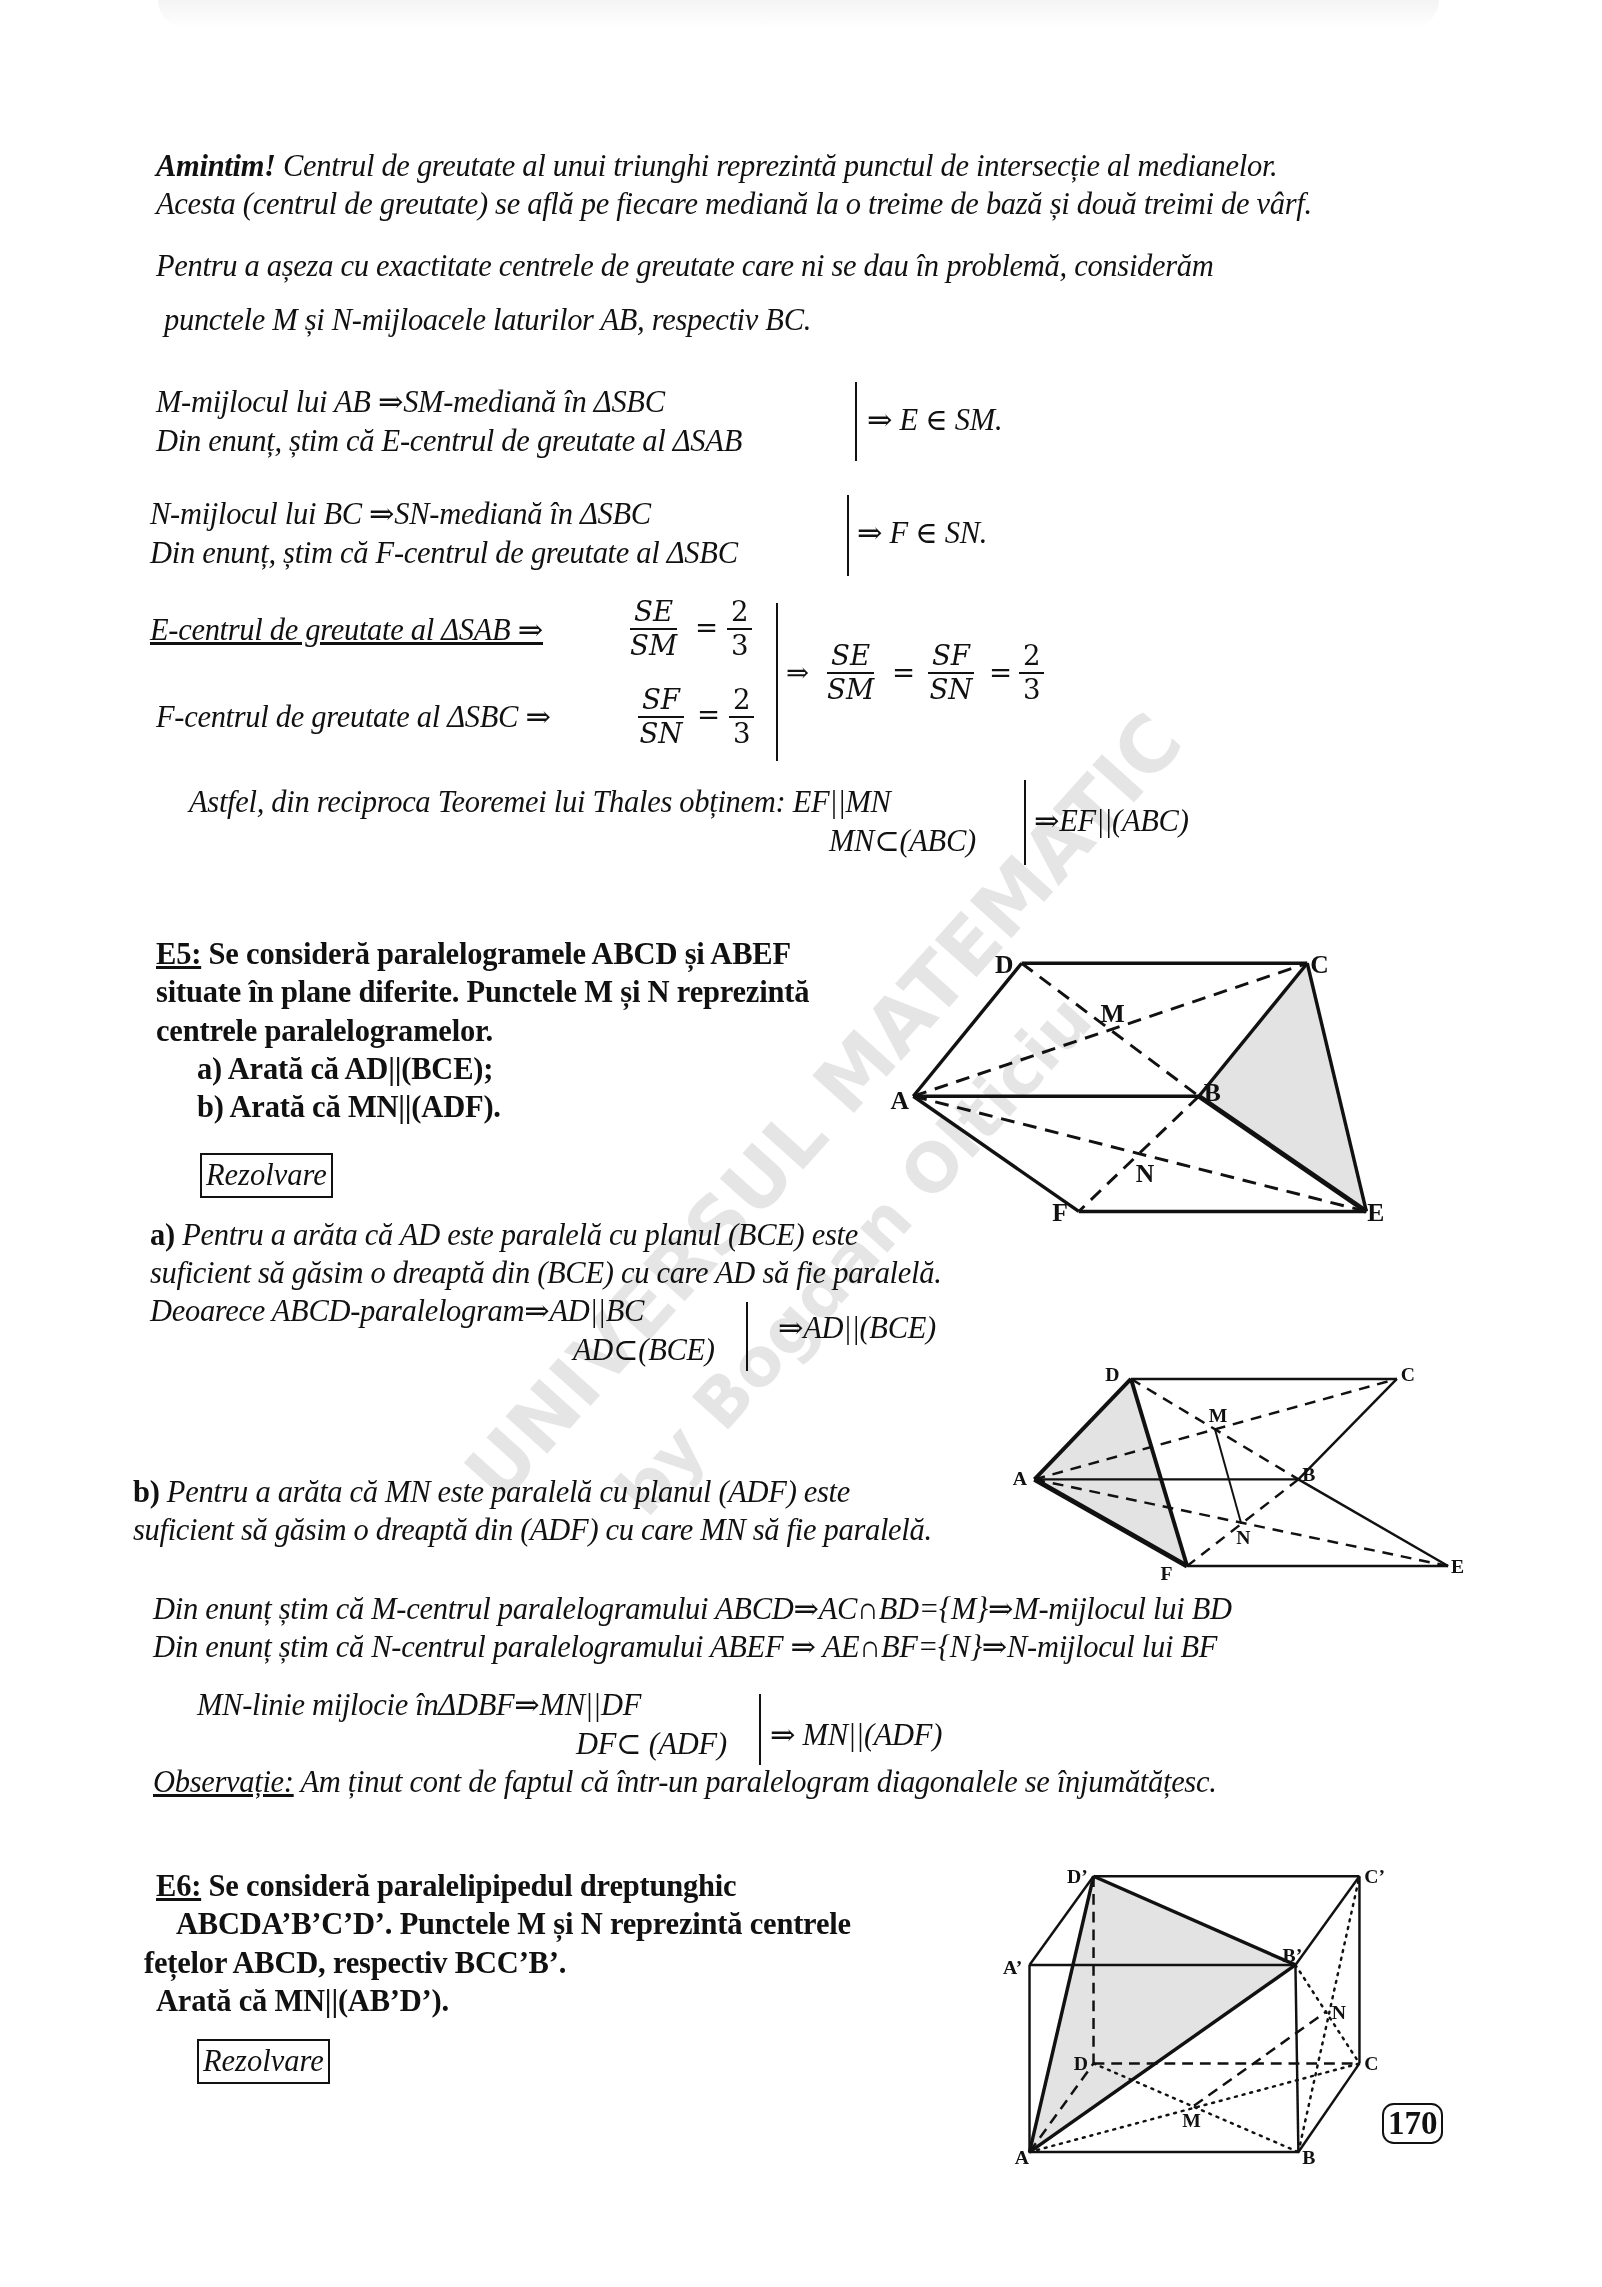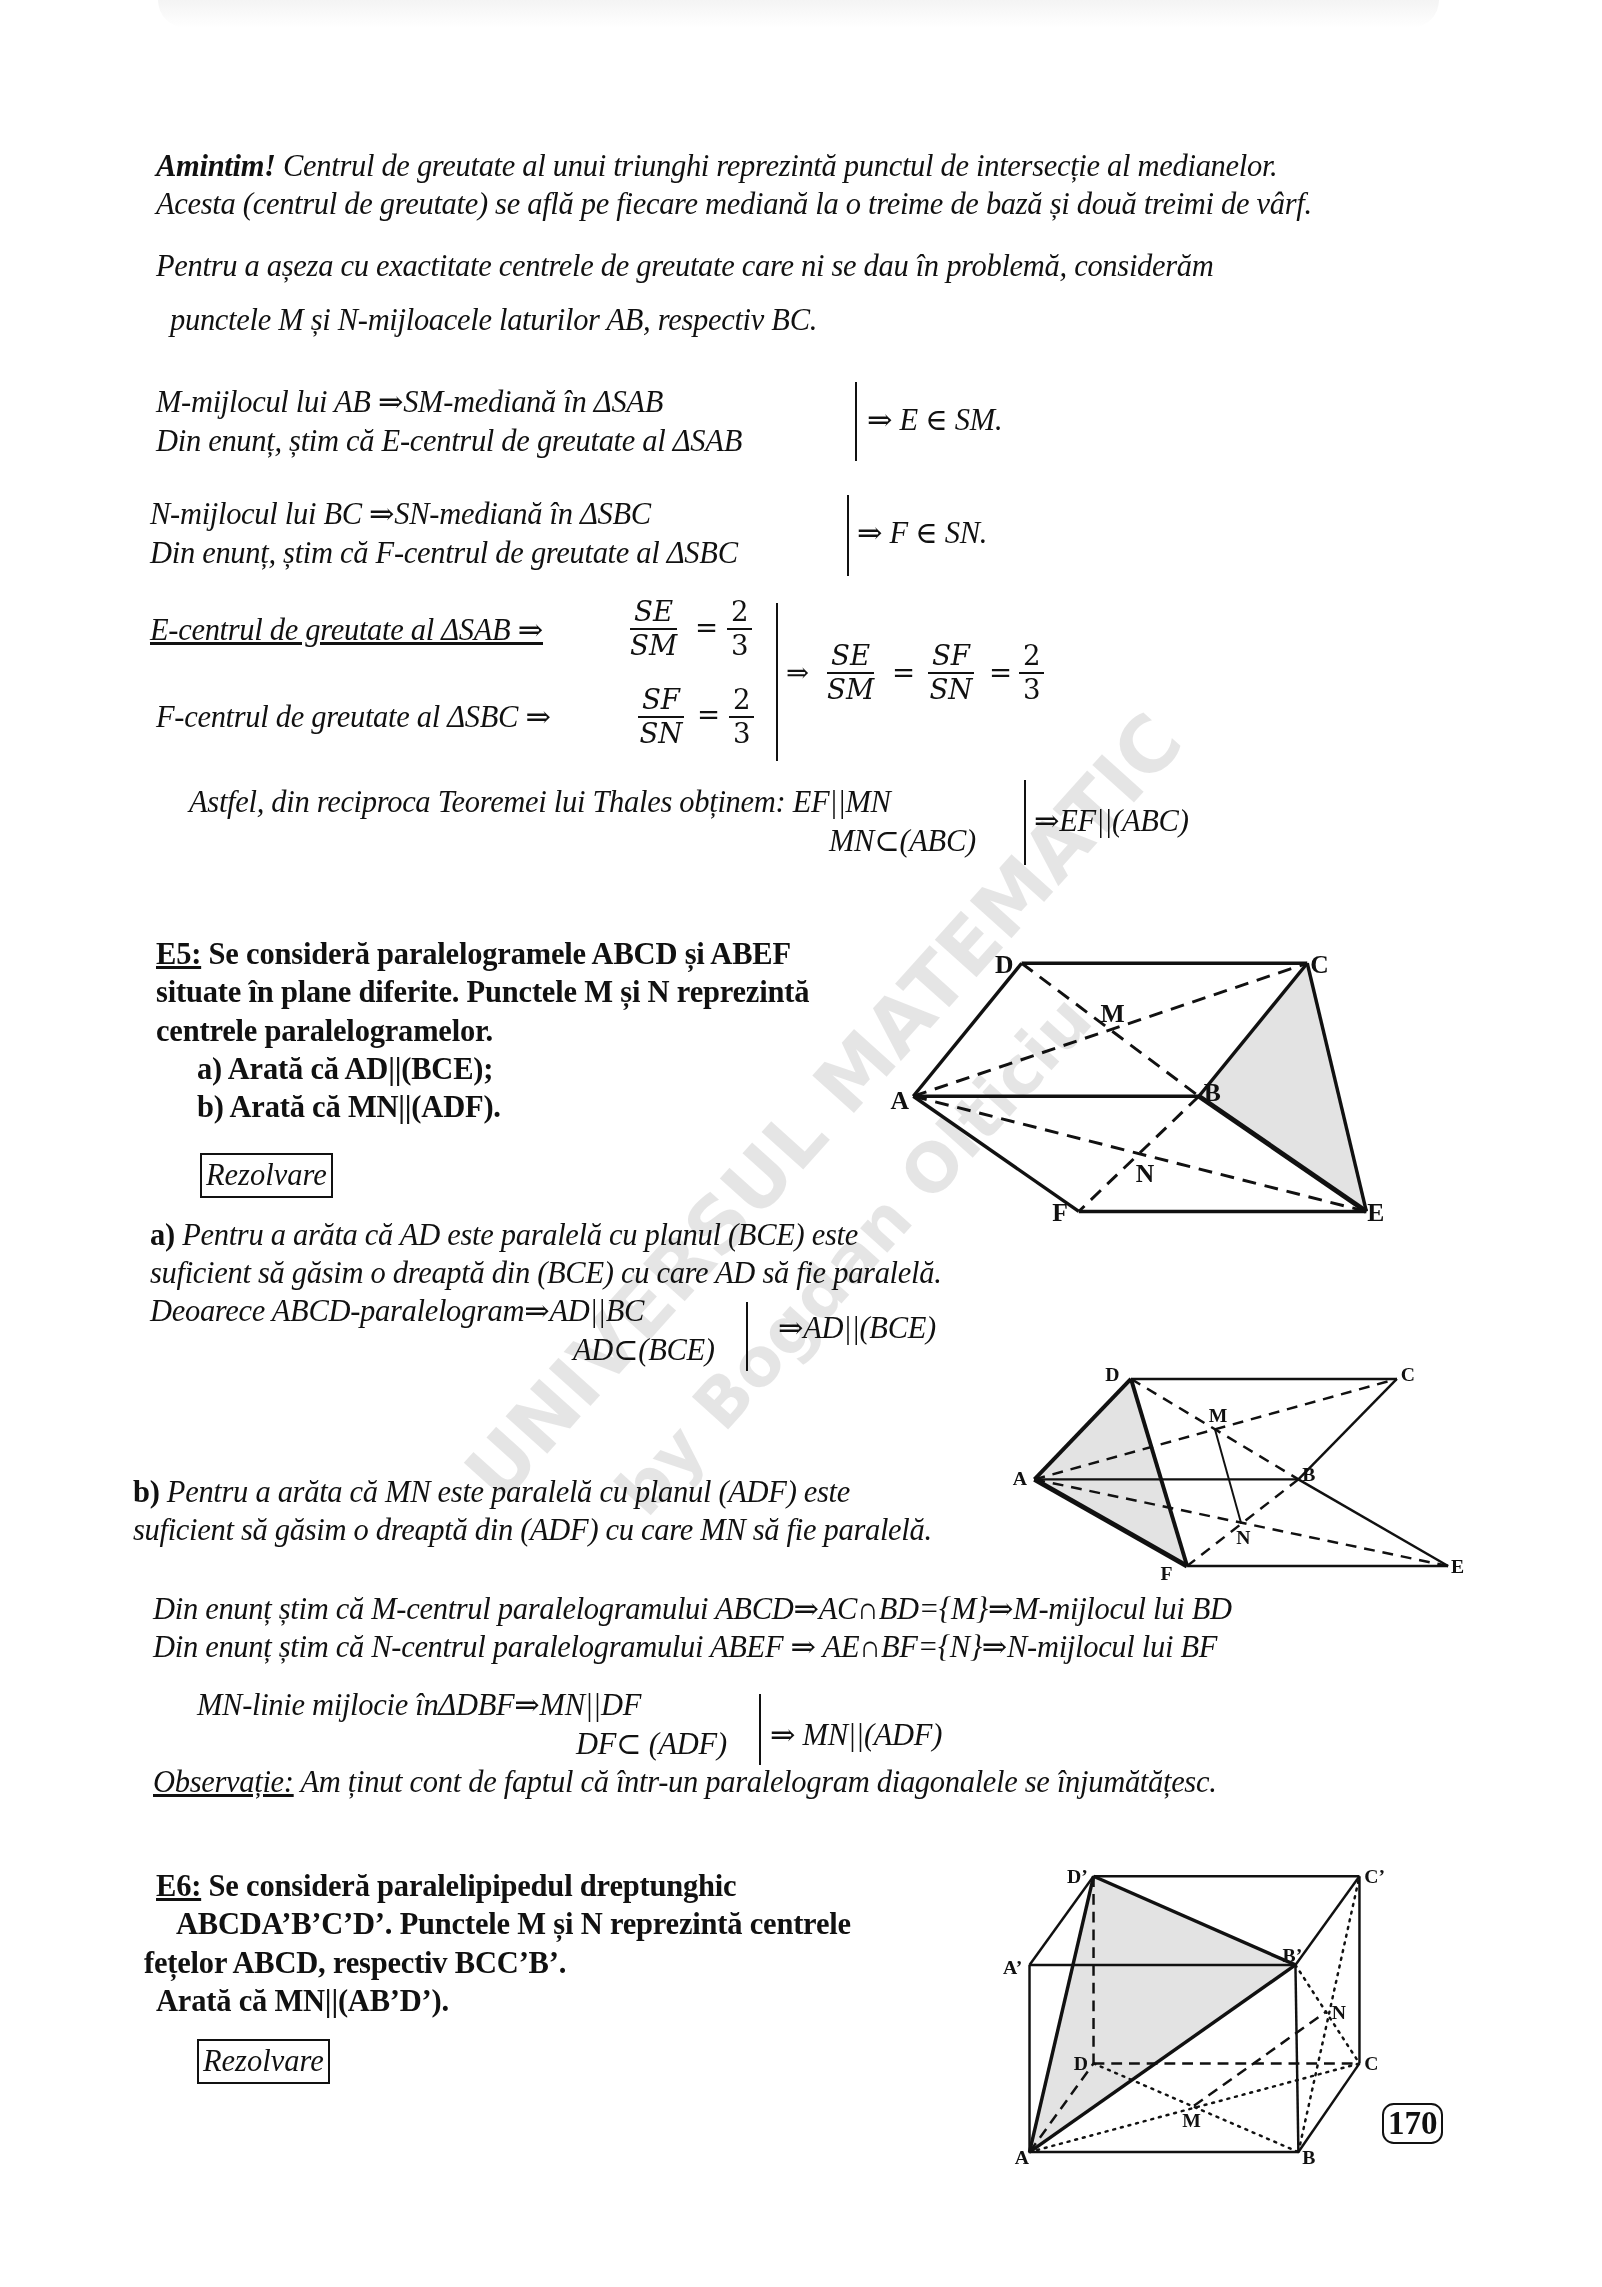--- a/index.html
+++ b/index.html
@@ -30,23 +30,23 @@
 <body>
 
 <div class="topshade"></div>
 
 <div class="wm" style="left:448px; top:1458px; font-size:77px; transform:rotate(-48deg);">UNIVERSUL MATEMATIC</div>
 <div class="wm" style="left:601px; top:1478px; font-size:67px; transform:rotate(-48deg);">by Bogdan Olticiu</div>
 
 <div class="t" style="left:156px; top:148px;"><span class="bi">Amintim!</span><span> Centrul de greutate al unui triunghi reprezintă punctul de intersecție al medianelor.</span></div>
 <div class="t" style="left:156px; top:186px;">Acesta (centrul de greutate) se află pe fiecare mediană la o treime de bază și două treimi de vârf.</div>
 <div class="t" style="left:156px; top:248px;">Pentru a așeza cu exactitate centrele de greutate care ni se dau în problemă, considerăm</div>
-<div class="t" style="left:170px; top:302px;">punctele M și N-mijloacele laturilor AB, respectiv BC.</div>
-
-<div class="t" style="left:156px; top:384px;">M-mijlocul lui AB ⇒SM-mediană în  ΔSAB</div>
+<div class="t" style="left:164px; top:302px;">punctele M și N-mijloacele laturilor AB, respectiv BC.</div>
+
+<div class="t" style="left:156px; top:384px;">M-mijlocul lui AB ⇒SM-mediană în  ΔSBC</div>
 <div class="t" style="left:156px; top:423px;">Din enunț, știm că E-centrul de greutate al ΔSAB</div>
 <div class="bar" style="left:855px; top:382px; height:79px;"></div>
 <div class="t" style="left:867px; top:402px;">⇒ E ∈ SM.</div>
 
 <div class="t" style="left:150px; top:496px;">N-mijlocul lui BC ⇒SN-mediană în  ΔSBC</div>
 <div class="t" style="left:150px; top:535px;">Din enunț, știm că F-centrul de greutate al ΔSBC</div>
 <div class="bar" style="left:847px; top:495px; height:81px;"></div>
 <div class="t" style="left:857px; top:515px;">⇒ F ∈ SN.</div>
 
 <div class="t" style="left:150px; top:612px;text-decoration:underline;">E-centrul de greutate al  ΔSAB ⇒</div>

